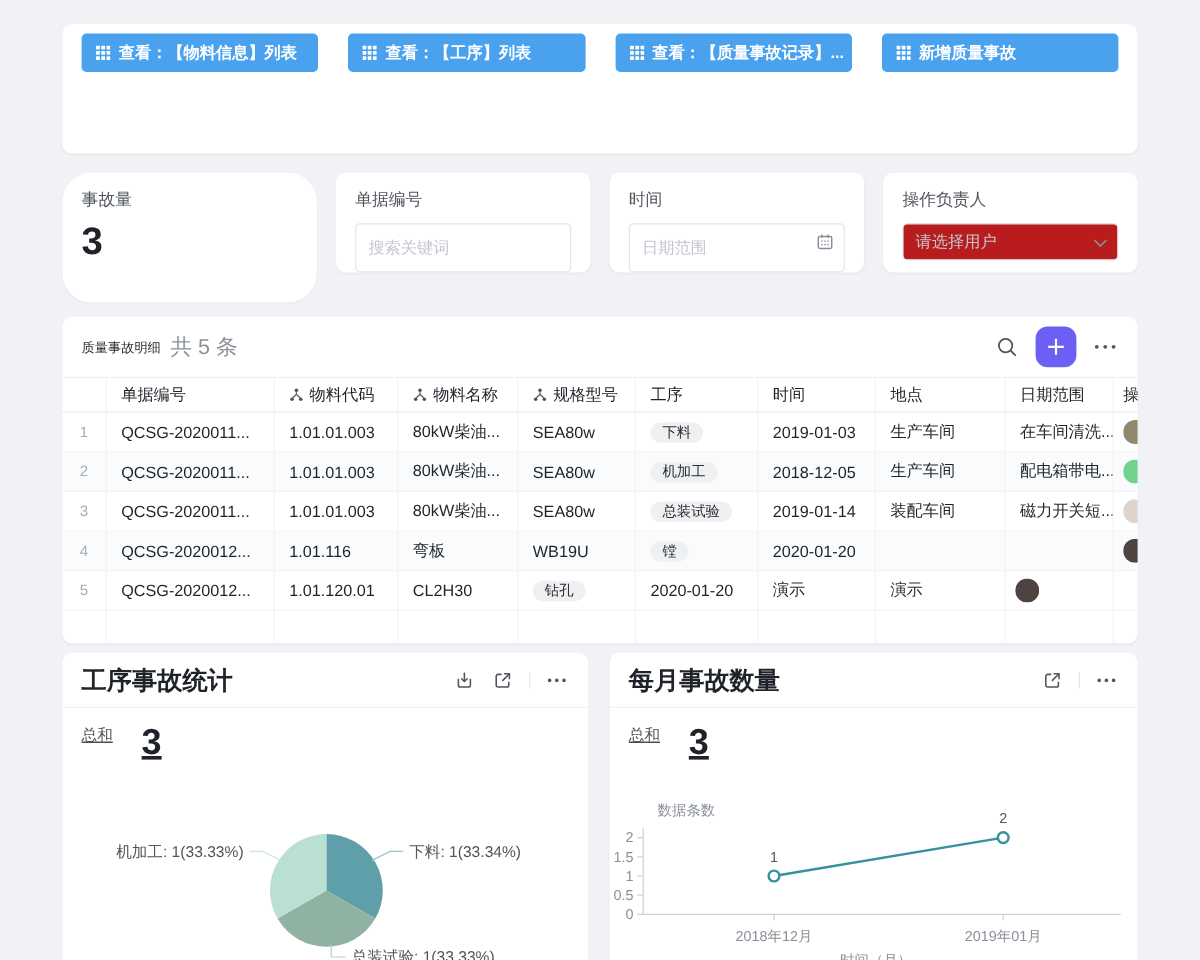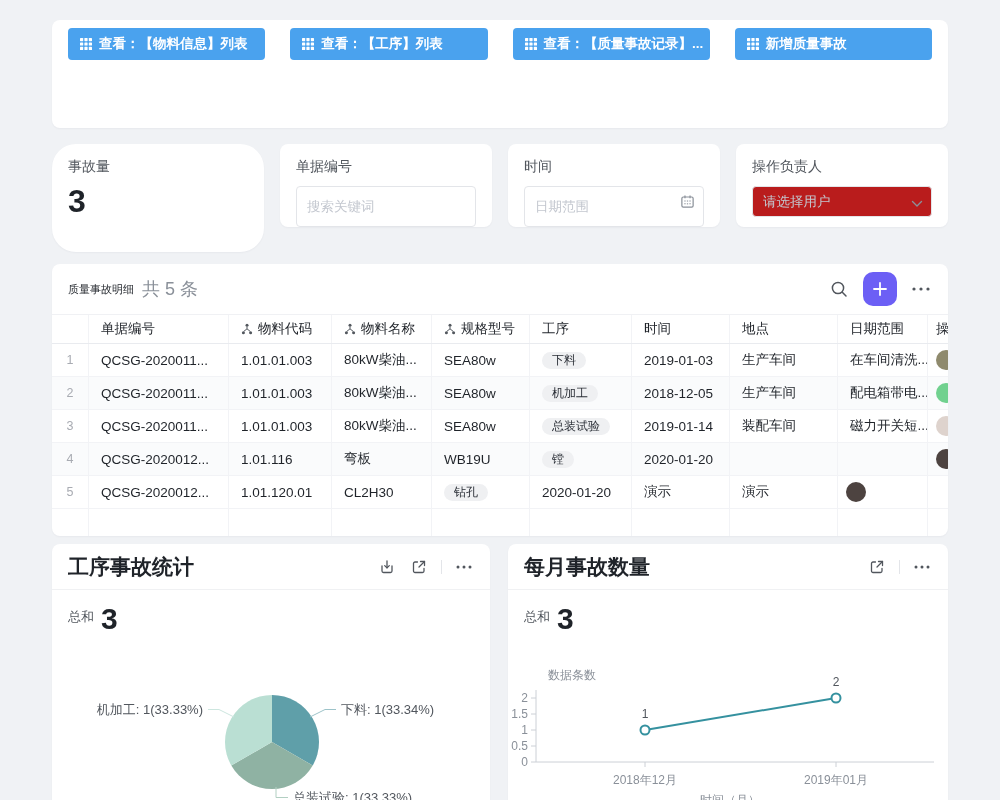--- a/index.html
+++ b/index.html
@@ -63,21 +63,21 @@
   .avatar { flex:0 0 auto; }
   .tr-empty { height:27px; }
   
   #card-pie { left:52px; top:544px; width:438px; height:270px; overflow:hidden; }
   #card-line { left:508px; top:544px; width:440px; height:270px; overflow:hidden; }
   .c-head { height:46px; display:flex; align-items:center; padding:0 16px;
     border-bottom:1px solid #f0f1f3; }
   .c-title { font-size:21px; font-weight:700; }
   .c-actions { margin-left:auto; display:flex; align-items:center; gap:12px; }
   .c-divider { width:1px; height:14px; background:#e3e5e9; }
-  .sum-row { position:absolute; left:16px; top:60px; display:flex; align-items:center; gap:7px; }
+  .sum-row { position:absolute; left:16px; top:60px; display:flex; align-items:flex-start; gap:24px;text-decoration:underline; }
   .sum-label { font-size:13px; color:#51565d; padding-bottom:5px; }
   .sum-value { font-size:30px; font-weight:700; line-height:30px; }
   .chart-svg { position:absolute; left:0; top:100px; }
   .svg-label { font-size:13px; fill:#51565d; }
   .svg-tick { font-size:12px; fill:#8a9099; }
   .svg-axis-title { font-size:12px; fill:#8a9099; }
   .svg-point-label { font-size:12px; fill:#51565d; }
 </style>
 </head>
 <body>

